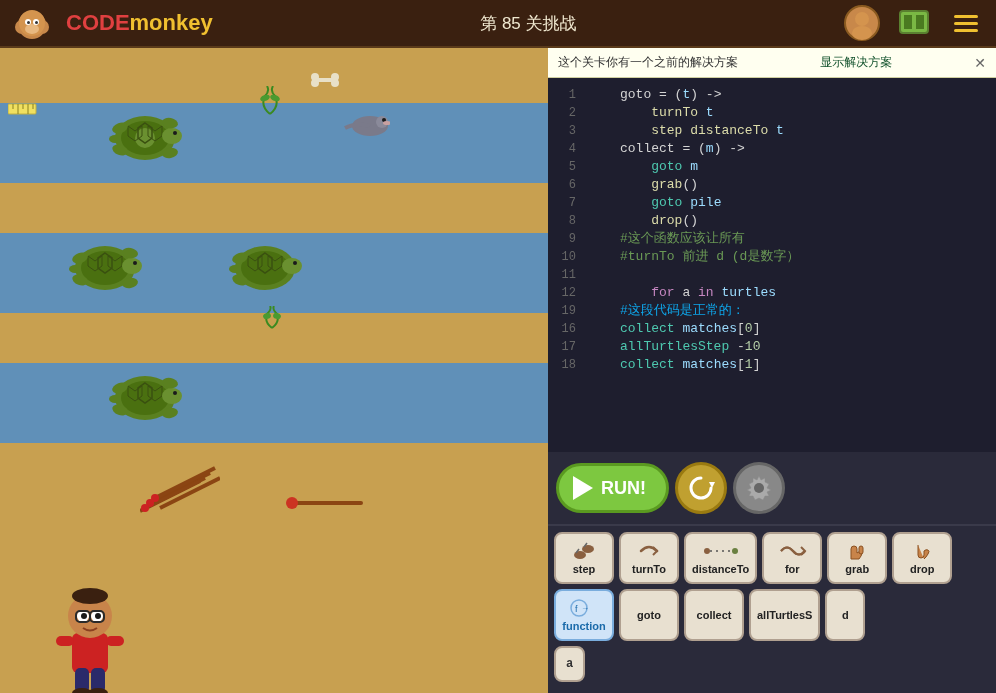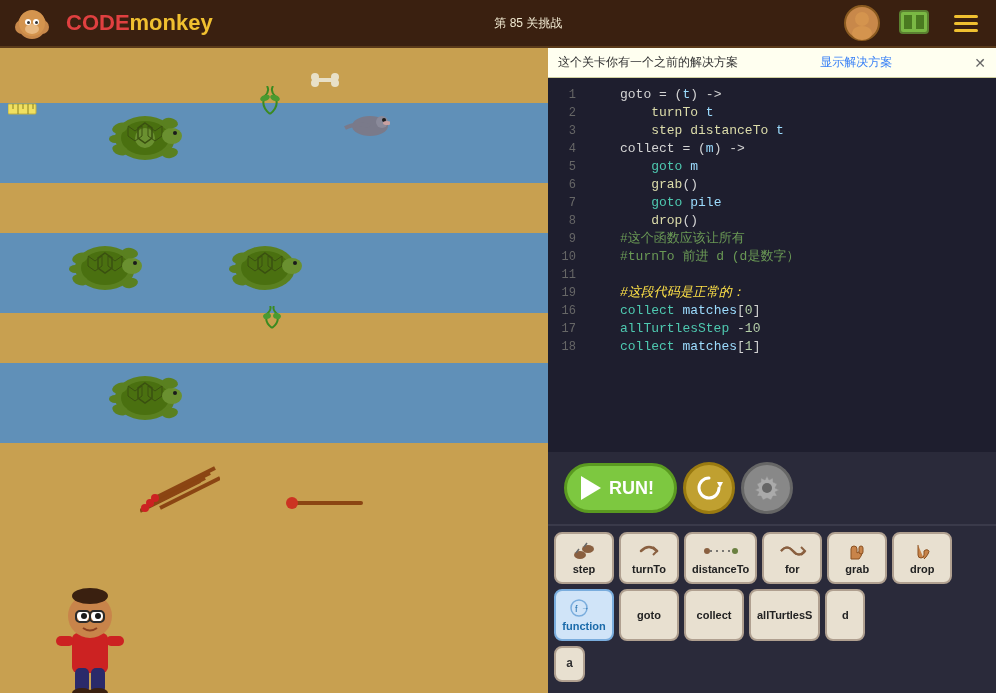--- a/index.html
+++ b/index.html
@@ -12,21 +12,21 @@
       background: #3a2010;
       display: flex;
       align-items: center;
       justify-content: space-between;
       padding: 0 12px;
       border-bottom: 2px solid #5a3a1a;
     }
     #logo-area { display: flex; align-items: center; gap: 14px; }
     #logo-text { color: #f0c030; font-size: 22px; font-weight: bold; font-family: Arial, sans-serif; }
     #logo-text span { color: #e04040; }
-    #level-title { color: #f0e8d0; font-size: 12px; font-family: Arial, sans-serif; }
+    #level-title { color: #f0e8d0; font-size: 17px; font-family: Arial, sans-serif; }
     #top-icons { display: flex; align-items: center; gap: 16px; }
 
     
     #main { display: flex; width: 100%; height: 645px; align-items: flex-end; }
 
     
     #game-area {
       width: 548px;
       height: 645px;
       background: #8B6914;
@@ -64,21 +64,21 @@
       background: #fffff0;
       border-bottom: 1px solid #d0d0a0;
       padding: 6px 10px;
       font-size: 12px;
       font-family: Arial, sans-serif;
       color: #333;
       display: flex;
       align-items: center;
       justify-content: space-between;
     }
-    #notice-bar .show-solution { color: #3b82f6; cursor: pointer; }
+    #notice-bar .show-solution { color: #14532d; cursor: pointer; }
     #notice-close { color: #666; cursor: pointer; font-size: 14px; }
 
     
     #code-editor {
       flex: 1;
       padding: 8px 0;
       overflow-y: auto;
       background: #1e1e2e;
       position: relative;
     }
@@ -97,21 +97,21 @@
       text-align: right;
       margin-right: 8px;
       user-select: none;
       font-size: 12px;
     }
     .line-content { color: #d4d4d4; white-space: pre; margin-left: 36px; }
 
     
     #run-bar {
       background: #2a2a3a;
-      padding: 10px 16px;
+      padding: 10px 8px;
       display: flex;
       align-items: center;
       gap: 6px;
     }
     #run-button {
       background: #7dc840;
       border: 3px solid #5a9a20;
       border-radius: 50px;
       padding: 10px 20px 10px 14px;
       display: flex;
@@ -468,22 +468,26 @@
           <span class="line-content" style="color: rgb(106, 153, 85);">#这个函数应该让所有</span>
         </div>
         <div class="code-line">
           <span class="line-num">10</span>
           <span class="line-content" style="color: rgb(106, 153, 85);">#turnTo 前进 d (d是数字）</span>
         </div>
         <div class="code-line">
           <span class="line-num">11</span>
         </div>
         <div class="code-line">
+          <span class="line-num">12</span>
+          <span class="line-content">    <span style="color:#c586c0">for</span> a <span style="color:#c586c0">in</span> <span style="color:#9cdcfe">turtles</span></span>
+        </div>
+        <div class="code-line">
           <span class="line-num">19</span>
-          <span class="line-content" style="color: #fde047; font-style: italic;">#这段代码是正常的：</span>
+          <span class="line-content" style="color: #0ea5e9;">#这段代码是正常的：</span>
         </div>
         <div class="code-line">
           <span class="line-num">16</span>
           <span class="line-content"><span style="color:#4ec9b0">collect</span> <span style="color:#9cdcfe">matches</span>[<span style="color:#b5cea8"><span style="color:#b5cea8">0</span></span>]</span>
         </div>
         <div class="code-line">
           <span class="line-num">17</span>
           <span class="line-content"><span style="color:#4ec9b0">allTurtlesStep</span> -<span style="color:#b5cea8">10</span></span>
         </div>
         <div class="code-line">

